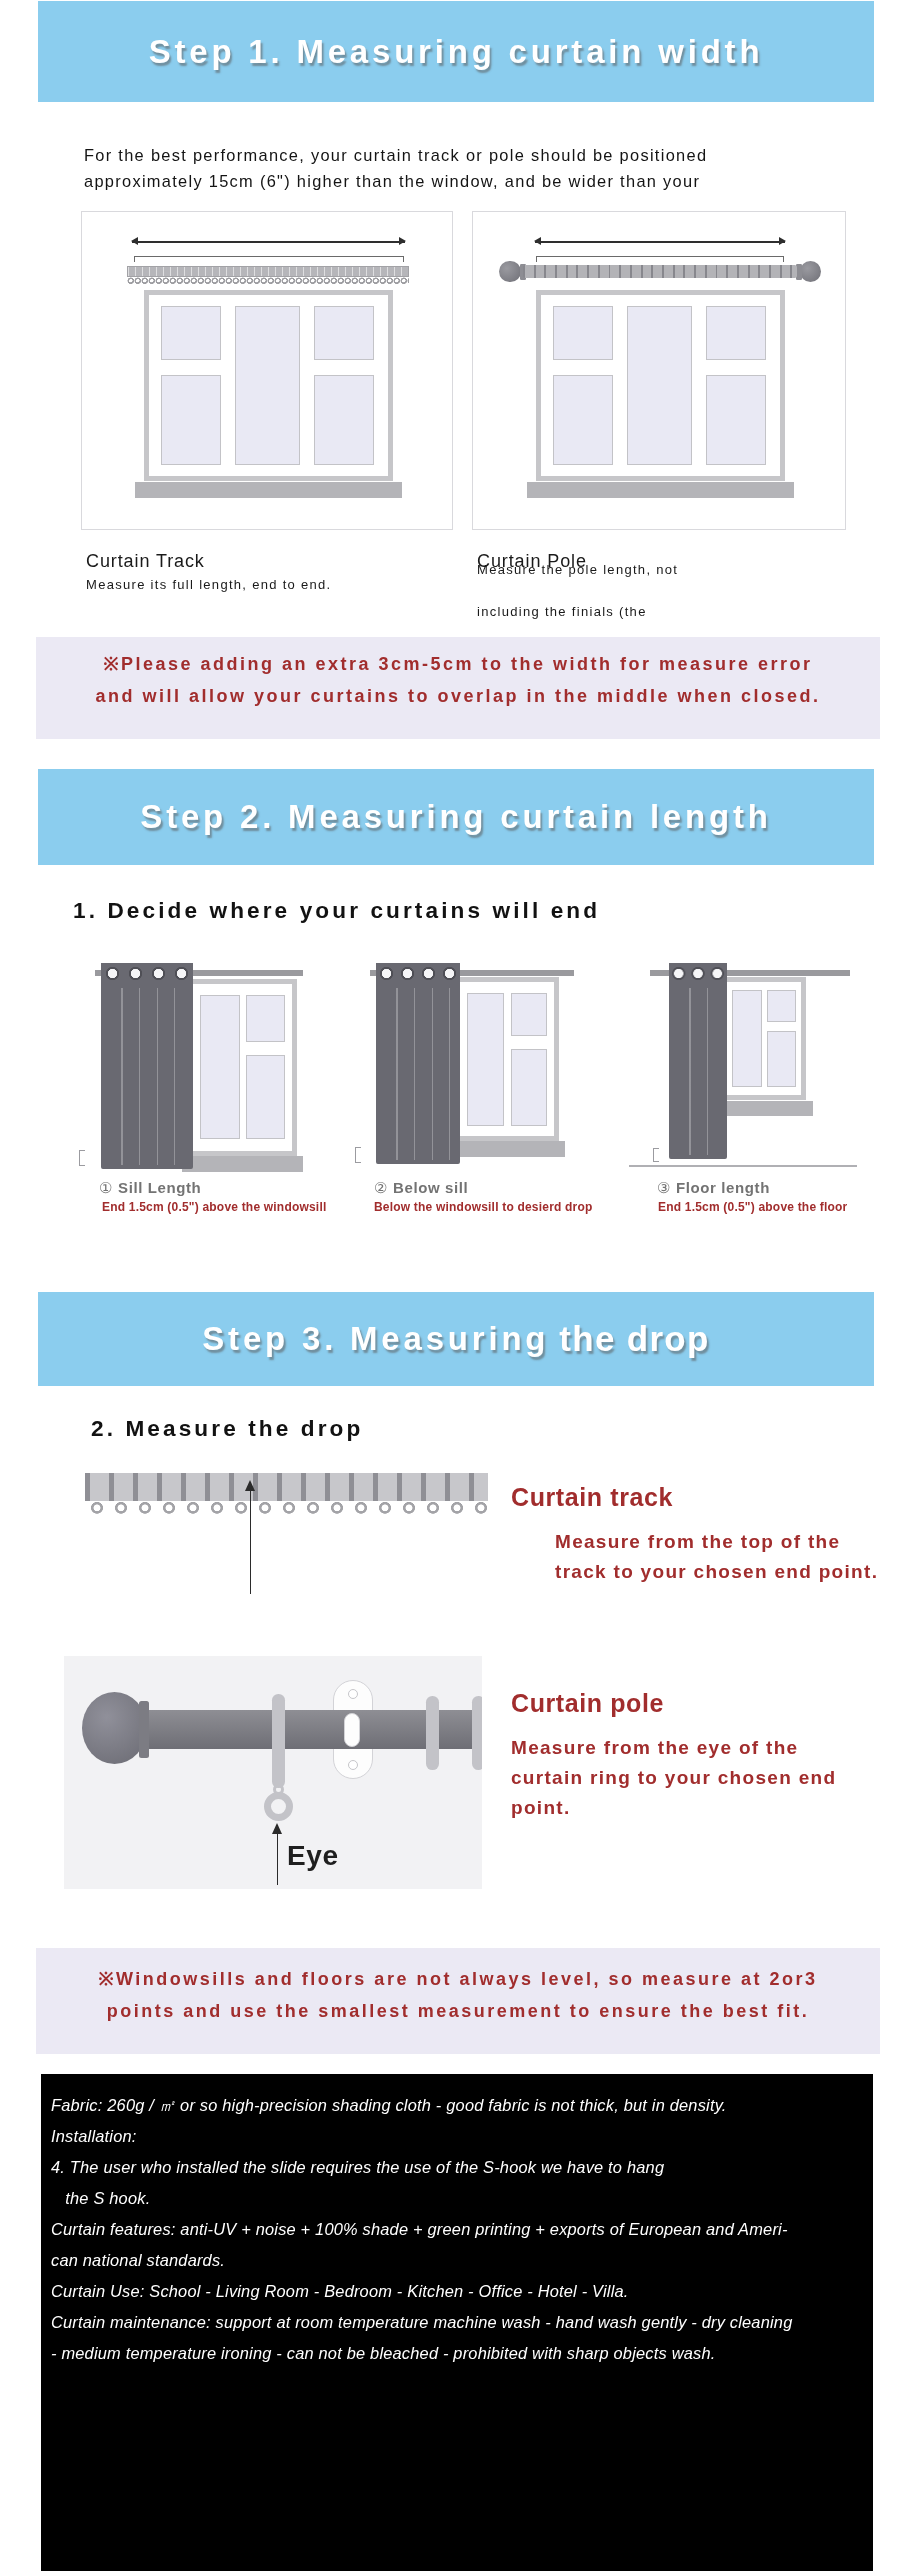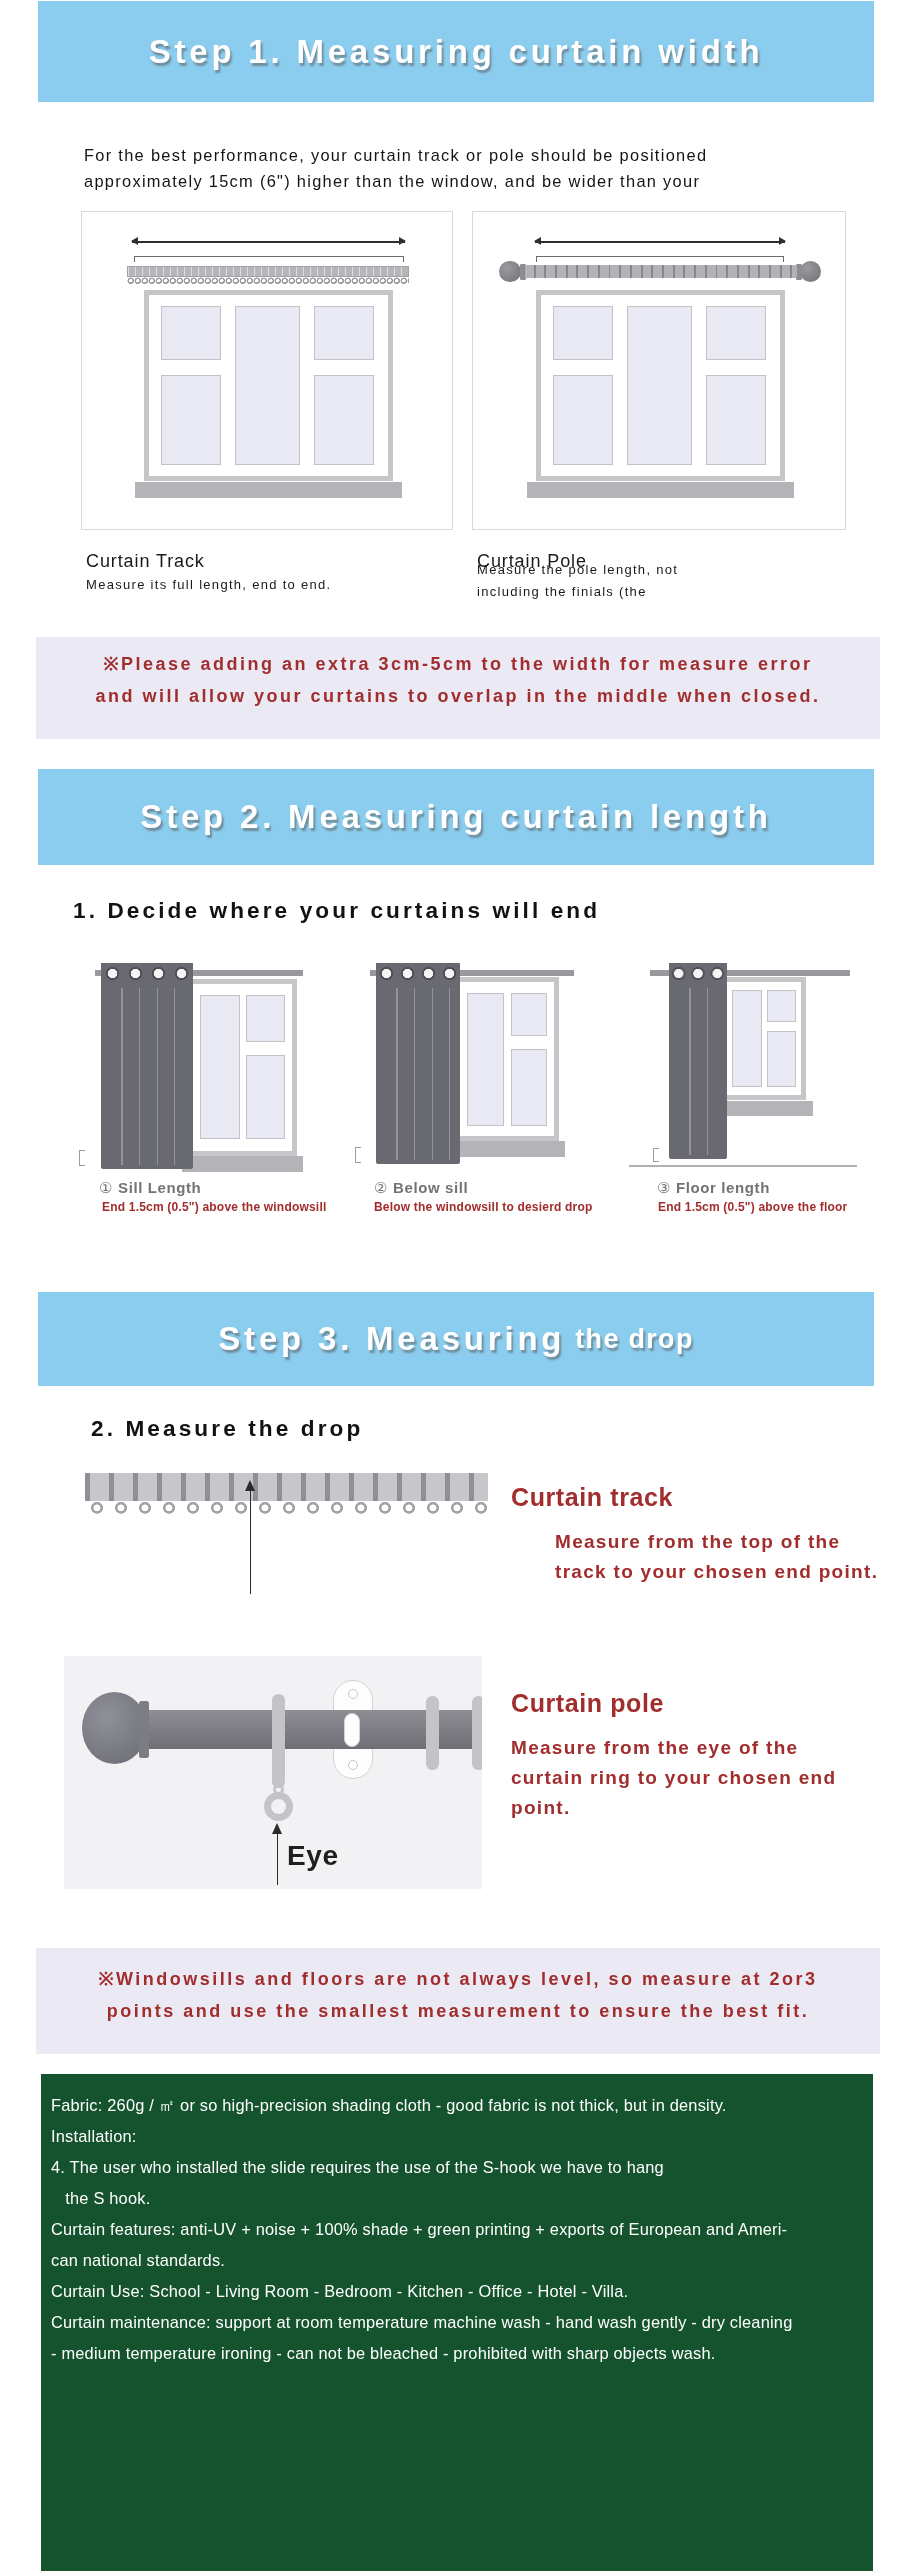--- a/index.html
+++ b/index.html
@@ -5,21 +5,21 @@
   html,body{margin:0;padding:0;background:#ffffff;}
   .page{position:relative;width:910px;height:2576px;background:#ffffff;overflow:hidden;
         font-family:"Liberation Sans", sans-serif;}
   .abs{position:absolute;}
 
   
   .banner{position:absolute;left:38px;width:836px;background:#8bcdee;color:#ffffff;
           display:flex;align-items:center;justify-content:center;}
   .banner .bt{font-weight:bold;font-size:33px;letter-spacing:3.8px;
               text-shadow:1.9px 2.5px 1.9px rgba(90,90,90,.55);white-space:nowrap;}
-  .banner .bt-sub{font-weight:bold;font-size:27px;letter-spacing:1.3px;margin-left:10px;
+  .banner .bt-sub{font-weight:bold;font-size:35px;letter-spacing:1.3px;margin-left:10px;
               text-shadow:1.9px 2.5px 1.9px rgba(90,90,90,.55);white-space:nowrap;}
 
   
   .intro{position:absolute;left:84px;top:142px;color:#141414;font-size:16.4px;
          letter-spacing:1.3px;line-height:26.4px;white-space:nowrap;}
 
   
   .dbox{position:absolute;top:211px;width:372px;height:319px;background:#ffffff;
         border:0.6px solid #d9d9dd;box-sizing:border-box;}
 
@@ -102,22 +102,22 @@
   .p3hole{position:absolute;left:280px;top:57px;width:16.4px;height:34px;background:#fdfdfd;
         border:1.9px solid #d3d3d7;border-radius:8.8px;box-sizing:border-box;}
   .p3ring{position:absolute;width:12.6px;background:#c3c3c8;border-radius:6.3px;}
   .p3link{position:absolute;left:209px;top:128px;width:11.3px;height:11.3px;border:3.8px solid #c3c3c8;
         border-radius:50%;box-sizing:border-box;}
   .p3eye{position:absolute;left:200px;top:136px;width:29px;height:29px;border:7.5px solid #c3c3c8;
         border-radius:50%;background:#f2f2f4;box-sizing:border-box;}
   .eye-label{position:absolute;left:223px;top:184px;color:#1f1f1f;font-weight:bold;font-size:28px;letter-spacing:0.6px;}
 
   
-  .footer{position:absolute;left:41px;top:2074px;width:832px;height:497px;background:#14532d;
-        color:#ffffff;box-sizing:border-box;padding:16.4px 0 0 10px;}
+  .footer{position:absolute;left:41px;top:2074px;width:832px;height:497px;background:#000000;
+        color:#ffffff;box-sizing:border-box;padding:16.4px 0 0 10px;font-style:italic;}
   .f-line{font-size:16.4px;line-height:31px;letter-spacing:0.2px;white-space:pre-wrap;}
 </style>
 </head>
 <body>
 
 <div class="page">
 
   <div class="banner" style="top:1.3px;height:101px;">
     <span class="bt">Step 1. Measuring curtain width</span>
   </div>
@@ -157,21 +157,21 @@
       <div class="pane" style="left:69%;top:6%;width:25%;height:30%;"></div>
       <div class="pane" style="left:69%;top:44%;width:25%;height:50%;"></div>
     </div>
     <div class="sill" style="left:54px;top:270px;width:267px;height:16.4px;"></div>
   </div>
 
   <div class="cap-title" style="left:86px;top:551px;">Curtain Track</div>
   <div class="cap-body" style="left:86px;top:577px;">Measure its full length, end to end.</div>
   <div class="cap-title" style="left:477px;top:551px;">Curtain Pole</div>
   <div class="cap-body" style="left:477px;top:562px;">Measure the pole length, not</div>
-  <div class="cap-body" style="left:477px;top:584px;">including the finials (the</div>
+  <div class="cap-body" style="left:477px;top:604px;">including the finials (the</div>
 
   <div class="note" style="top:637px;height:102px;padding-top:14px;box-sizing:border-box;">
     <div class="nl">※Please adding an extra 3cm-5cm to the width for measure error</div>
     <div class="nl" style="margin-top:11.3px;">and will allow your curtains to overlap in the middle when closed.</div>
   </div>
 
   <div class="banner" style="top:769px;height:96px;">
     <span class="bt">Step 2. Measuring curtain length</span>
   </div>
 

